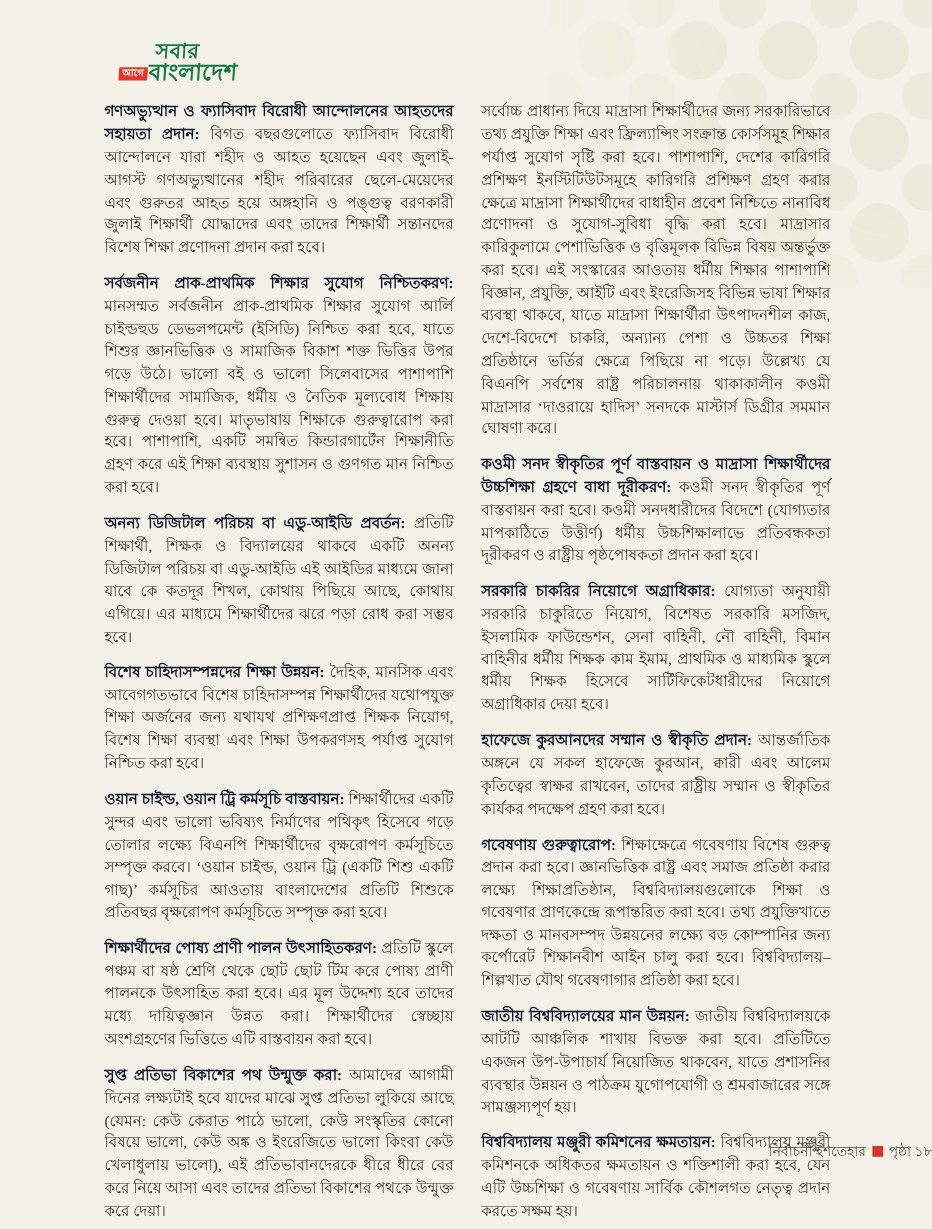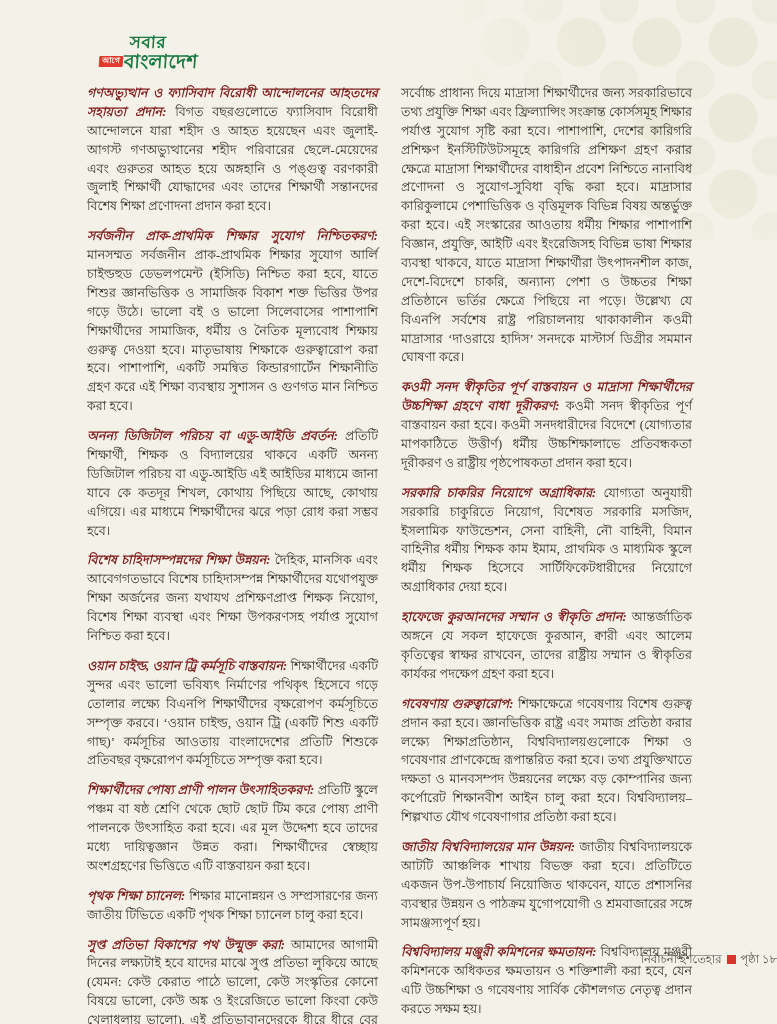--- a/index.html
+++ b/index.html
@@ -67,21 +67,21 @@
     display: flex; gap: 23px;
   }
   .col { flex: 1 1 0; min-width: 0; }
   .para {
     margin: 0 0 11px;
     text-align: justify;
     font-size: 12.6px;
     line-height: 1.5;
     color: #33302a;
   }
-  .sec-h { font-weight: 700; color: #7f1d1d; font-style: italic; }
+  .sec-h { font-weight: 700; color: #0f172a; }
 
   
   .footer {
     position: absolute; bottom: 54px; left: 0;
     width: 777px;
     text-align: right;
     font-size: 11.5px;
     color: #4d4a42;
   }
   .red-square {
@@ -109,21 +109,20 @@
   </header>
 
   <main class="columns">
     <div class="col">
         <p class="para"><strong class="sec-h">গণঅভ্যুত্থান ও ফ্যাসিবাদ বিরোধী আন্দোলনের আহতদের সহায়তা প্রদান: </strong>বিগত বছরগুলোতে ফ্যাসিবাদ বিরোধী আন্দোলনে যারা শহীদ ও আহত হয়েছেন এবং জুলাই-আগস্ট গণঅভ্যুত্থানের শহীদ পরিবারের ছেলে-মেয়েদের এবং গুরুতর আহত হয়ে অঙ্গহানি ও পঙ্গুত্ব বরণকারী জুলাই শিক্ষার্থী যোদ্ধাদের এবং তাদের শিক্ষার্থী সন্তানদের বিশেষ শিক্ষা প্রণোদনা প্রদান করা হবে।</p>
         <p class="para"><strong class="sec-h">সর্বজনীন প্রাক-প্রাথমিক শিক্ষার সুযোগ নিশ্চিতকরণ: </strong>মানসম্মত সর্বজনীন প্রাক-প্রাথমিক শিক্ষার সুযোগ আর্লি চাইল্ডহুড ডেভলপমেন্ট (ইসিডি) নিশ্চিত করা হবে, যাতে শিশুর জ্ঞানভিত্তিক ও সামাজিক বিকাশ শক্ত ভিত্তির উপর গড়ে উঠে। ভালো বই ও ভালো সিলেবাসের পাশাপাশি শিক্ষার্থীদের সামাজিক, ধর্মীয় ও নৈতিক মূল্যবোধ শিক্ষায় গুরুত্ব দেওয়া হবে। মাতৃভাষায় শিক্ষাকে গুরুত্বারোপ করা হবে। পাশাপাশি, একটি সমন্বিত কিন্ডারগার্টেন শিক্ষানীতি গ্রহণ করে এই শিক্ষা ব্যবস্থায় সুশাসন ও গুণগত মান নিশ্চিত করা হবে।</p>
         <p class="para"><strong class="sec-h">অনন্য ডিজিটাল পরিচয় বা এডু-আইডি প্রবর্তন: </strong>প্রতিটি শিক্ষার্থী, শিক্ষক ও বিদ্যালয়ের থাকবে একটি অনন্য ডিজিটাল পরিচয় বা এডু-আইডি এই আইডির মাধ্যমে জানা যাবে কে কতদূর শিখল, কোথায় পিছিয়ে আছে, কোথায় এগিয়ে। এর মাধ্যমে শিক্ষার্থীদের ঝরে পড়া রোধ করা সম্ভব হবে।</p>
         <p class="para"><strong class="sec-h">বিশেষ চাহিদাসম্পন্নদের শিক্ষা উন্নয়ন: </strong>দৈহিক, মানসিক এবং আবেগগতভাবে বিশেষ চাহিদাসম্পন্ন শিক্ষার্থীদের যথোপযুক্ত শিক্ষা অর্জনের জন্য যথাযথ প্রশিক্ষণপ্রাপ্ত শিক্ষক নিয়োগ, বিশেষ শিক্ষা ব্যবস্থা এবং শিক্ষা উপকরণসহ পর্যাপ্ত সুযোগ নিশ্চিত করা হবে।</p>
         <p class="para"><strong class="sec-h">ওয়ান চাইল্ড, ওয়ান ট্রি কর্মসূচি বাস্তবায়ন: </strong>শিক্ষার্থীদের একটি সুন্দর এবং ভালো ভবিষ্যৎ নির্মাণের পথিকৃৎ হিসেবে গড়ে তোলার লক্ষ্যে বিএনপি শিক্ষার্থীদের বৃক্ষরোপণ কর্মসূচিতে সম্পৃক্ত করবে। ‘ওয়ান চাইল্ড, ওয়ান ট্রি (একটি শিশু একটি গাছ)’ কর্মসূচির আওতায় বাংলাদেশের প্রতিটি শিশুকে প্রতিবছর বৃক্ষরোপণ কর্মসূচিতে সম্পৃক্ত করা হবে।</p>
         <p class="para"><strong class="sec-h">শিক্ষার্থীদের পোষ্য প্রাণী পালন উৎসাহিতকরণ: </strong>প্রতিটি স্কুলে পঞ্চম বা ষষ্ঠ শ্রেণি থেকে ছোট ছোট টিম করে পোষ্য প্রাণী পালনকে উৎসাহিত করা হবে। এর মূল উদ্দেশ্য হবে তাদের মধ্যে দায়িত্বজ্ঞান উন্নত করা। শিক্ষার্থীদের স্বেচ্ছায় অংশগ্রহণের ভিত্তিতে এটি বাস্তবায়ন করা হবে।</p>
-        <p class="para"><strong class="sec-h">পৃথক শিক্ষা চ্যানেল: </strong>শিক্ষার মানোন্নয়ন ও সম্প্রসারণের জন্য জাতীয় টিভিতে একটি পৃথক শিক্ষা চ্যানেল চালু করা হবে।</p>
         <p class="para"><strong class="sec-h">সুপ্ত প্রতিভা বিকাশের পথ উন্মুক্ত করা: </strong>আমাদের আগামী দিনের লক্ষ্যটাই হবে যাদের মাঝে সুপ্ত প্রতিভা লুকিয়ে আছে (যেমন: কেউ কেরাত পাঠে ভালো, কেউ সংস্কৃতির কোনো বিষয়ে ভালো, কেউ অঙ্ক ও ইংরেজিতে ভালো কিংবা কেউ খেলাধুলায় ভালো), এই প্রতিভাবানদেরকে ধীরে ধীরে বের করে নিয়ে আসা এবং তাদের প্রতিভা বিকাশের পথকে উন্মুক্ত করে দেয়া।</p>
       </div>
     <div class="col">
         <p class="para">সর্বোচ্চ প্রাধান্য দিয়ে মাদ্রাসা শিক্ষার্থীদের জন্য সরকারিভাবে তথ্য প্রযুক্তি শিক্ষা এবং ফ্রিল্যান্সিং সংক্রান্ত কোর্সসমূহ শিক্ষার পর্যাপ্ত সুযোগ সৃষ্টি করা হবে। পাশাপাশি, দেশের কারিগরি প্রশিক্ষণ ইনস্টিটিউটসমূহে কারিগরি প্রশিক্ষণ গ্রহণ করার ক্ষেত্রে মাদ্রাসা শিক্ষার্থীদের বাধাহীন প্রবেশ নিশ্চিতে নানাবিধ প্রণোদনা ও সুযোগ-সুবিধা বৃদ্ধি করা হবে। মাদ্রাসার কারিকুলামে পেশাভিত্তিক ও বৃত্তিমূলক বিভিন্ন বিষয় অন্তর্ভুক্ত করা হবে। এই সংস্কারের আওতায় ধর্মীয় শিক্ষার পাশাপাশি বিজ্ঞান, প্রযুক্তি, আইটি এবং ইংরেজিসহ বিভিন্ন ভাষা শিক্ষার ব্যবস্থা থাকবে, যাতে মাদ্রাসা শিক্ষার্থীরা উৎপাদনশীল কাজ, দেশে-বিদেশে চাকরি, অন্যান্য পেশা ও উচ্চতর শিক্ষা প্রতিষ্ঠানে ভর্তির ক্ষেত্রে পিছিয়ে না পড়ে। উল্লেখ্য যে বিএনপি সর্বশেষ রাষ্ট্র পরিচালনায় থাকাকালীন কওমী মাদ্রাসার ‘দাওরায়ে হাদিস’ সনদকে মাস্টার্স ডিগ্রীর সমমান ঘোষণা করে।</p>
         <p class="para"><strong class="sec-h">কওমী সনদ স্বীকৃতির পূর্ণ বাস্তবায়ন ও মাদ্রাসা শিক্ষার্থীদের উচ্চশিক্ষা গ্রহণে বাধা দূরীকরণ: </strong>কওমী সনদ স্বীকৃতির পূর্ণ বাস্তবায়ন করা হবে। কওমী সনদধারীদের বিদেশে (যোগ্যতার মাপকাঠিতে উত্তীর্ণ) ধর্মীয় উচ্চশিক্ষালাভে প্রতিবন্ধকতা দূরীকরণ ও রাষ্ট্রীয় পৃষ্ঠপোষকতা প্রদান করা হবে।</p>
         <p class="para"><strong class="sec-h">সরকারি চাকরির নিয়োগে অগ্রাধিকার: </strong>যোগ্যতা অনুযায়ী সরকারি চাকুরিতে নিয়োগ, বিশেষত সরকারি মসজিদ, ইসলামিক ফাউন্ডেশন, সেনা বাহিনী, নৌ বাহিনী, বিমান বাহিনীর ধর্মীয় শিক্ষক কাম ইমাম, প্রাথমিক ও মাধ্যমিক স্কুলে ধর্মীয় শিক্ষক হিসেবে সার্টিফিকেটধারীদের নিয়োগে অগ্রাধিকার দেয়া হবে।</p>
         <p class="para"><strong class="sec-h">হাফেজে কুরআনদের সম্মান ও স্বীকৃতি প্রদান: </strong>আন্তর্জাতিক অঙ্গনে যে সকল হাফেজে কুরআন, ক্বারী এবং আলেম কৃতিত্বের স্বাক্ষর রাখবেন, তাদের রাষ্ট্রীয় সম্মান ও স্বীকৃতির কার্যকর পদক্ষেপ গ্রহণ করা হবে।</p>
         <p class="para"><strong class="sec-h">গবেষণায় গুরুত্বারোপ: </strong>শিক্ষাক্ষেত্রে গবেষণায় বিশেষ গুরুত্ব প্রদান করা হবে। জ্ঞানভিত্তিক রাষ্ট্র এবং সমাজ প্রতিষ্ঠা করার লক্ষ্যে শিক্ষাপ্রতিষ্ঠান, বিশ্ববিদ্যালয়গুলোকে শিক্ষা ও গবেষণার প্রাণকেন্দ্রে রূপান্তরিত করা হবে। তথ্য প্রযুক্তিখাতে দক্ষতা ও মানবসম্পদ উন্নয়নের লক্ষ্যে বড় কোম্পানির জন্য কর্পোরেট শিক্ষানবীশ আইন চালু করা হবে। বিশ্ববিদ্যালয়–শিল্পখাত যৌথ গবেষণাগার প্রতিষ্ঠা করা হবে।</p>
         <p class="para"><strong class="sec-h">জাতীয় বিশ্ববিদ্যালয়ের মান উন্নয়ন: </strong>জাতীয় বিশ্ববিদ্যালয়কে আটটি আঞ্চলিক শাখায় বিভক্ত করা হবে। প্রতিটিতে একজন উপ-উপাচার্য নিয়োজিত থাকবেন, যাতে প্রশাসনির ব্যবস্থার উন্নয়ন ও পাঠক্রম যুগোপযোগী ও শ্রমবাজারের সঙ্গে সামঞ্জস্যপূর্ণ হয়।</p>
         <p class="para"><strong class="sec-h">বিশ্ববিদ্যালয় মঞ্জুরী কমিশনের ক্ষমতায়ন: </strong>বিশ্ববিদ্যালয় মঞ্জুরী কমিশনকে অধিকতর ক্ষমতায়ন ও শক্তিশালী করা হবে, যেন এটি উচ্চশিক্ষা ও গবেষণায় সার্বিক কৌশলগত নেতৃত্ব প্রদান করতে সক্ষম হয়।</p>

